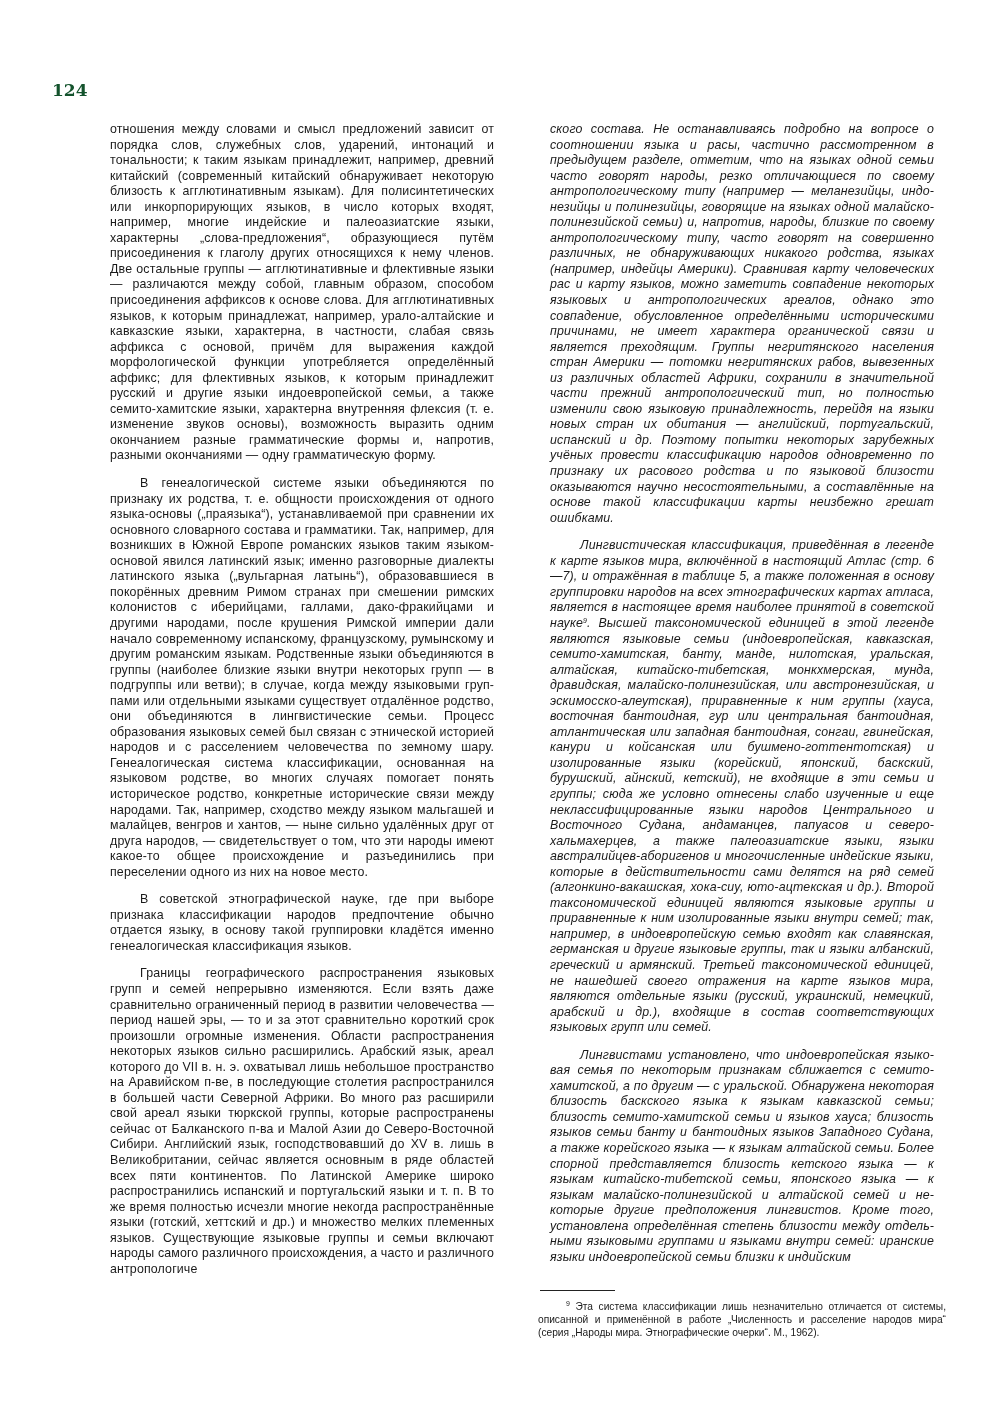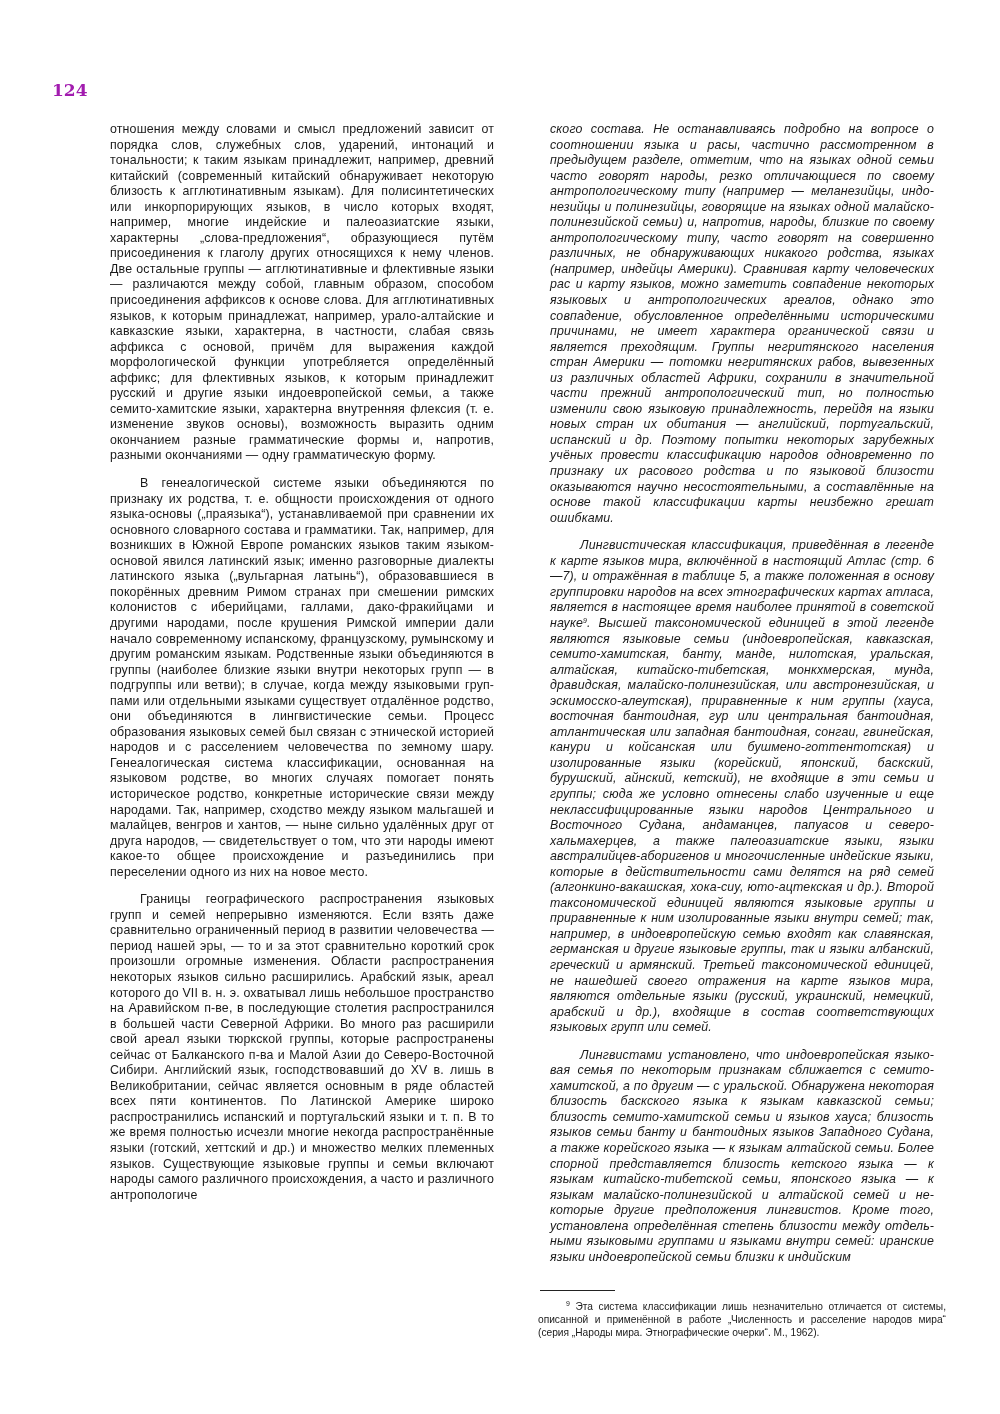--- a/index.html
+++ b/index.html
@@ -1,20 +1,20 @@
 <!DOCTYPE html>
 <html><head>
 <meta charset="utf-8">
 <style>
   html, body { margin: 0; padding: 0; background: #ffffff; }
   body { width: 1000px; height: 1414px; position: relative; overflow: hidden; color: #1a1a1a; }
   .page-number {
     position: absolute; left: 52px; top: 80px;
     font-family: "DejaVu Serif", "Liberation Serif", serif;
-    font-size: 17px; font-weight: bold; color: #a21caf;
+    font-size: 17px; font-weight: bold; color: #14532d;
   }
   .column {
     position: absolute; top: 110px;
     font-family: "Liberation Sans", "DejaVu Sans", sans-serif;
     font-size: 12.4px; line-height: 15.55px;
     text-align: justify; hyphens: manual;
     letter-spacing: 0.15px;
   }
   .col-left { left: 98px; width: 408px; }
   .col-right { left: 538px; width: 408px; font-style: italic; }
@@ -33,20 +33,21 @@
   sup { font-size: 7px; line-height: 0; vertical-align: 4px; }
 </style>
 </head>
 <body>
 
 <div class="page-number">124</div>
 
 <div class="column col-left">
   <p>отношения между словами и смысл предложений зависит от порядка слов, служебных слов, ударений, интонаций и тональности; к таким языкам принадлежит, например, древний китайский (современный китайский обнаруживает некоторую близость к агглютинативным языкам). Для по­лисинтетических или инкорпорирующих языков, в число которых входят, например, многие индейские и палеоази­атские языки, характерны „слова-предложения“, образую­щиеся путём присоединения к глаголу других относящихся к нему членов. Две остальные группы — агглютинативные и флективные языки — различаются между собой, главным образом, способом присоединения аффиксов к основе слова. Для агглютинативных языков, к которым принадлежат, например, урало-алтайские и кавказские языки, характерна, в частности, слабая связь аффикса с основой, причём для выражения каждой морфологической функции употребля­ется определённый аффикс; для флективных языков, к которым принадлежит русский и другие языки индоевро­пейской семьи, а также семито-хамитские языки, харак­терна внутренняя флексия (т. е. изменение звуков основы), возможность выразить одним окончанием разные грамма­тические формы и, напротив, разными окончаниями — одну грамматическую форму.</p>
   <p class="indent">В генеалогической системе языки объединяются по признаку их родства, т. е. общности происхождения от одного языка-основы („праязыка“), устанавливаемой при сравнении их основного словарного состава и грамматики. Так, например, для возникших в Южной Европе романских языков таким языком-основой явился латинский язык; именно разговорные диалекты латинского языка („вульгар­ная латынь“), образовавшиеся в покорённых древним Римом странах при смешении римских колонистов с ибе­рийцами, галлами, дако-фракийцами и другими народами, после крушения Римской империи дали начало современ­ному испанскому, французскому, румынскому и другим роман­ским языкам. Родственные языки объединяются в группы (наиболее близкие языки внутри некоторых групп — в под­группы или ветви); в случае, когда между языковыми груп­пами или отдельными языками существует отдалённое род­ство, они объединяются в лингвистические семьи. Процесс образования языковых семей был связан с этнической исто­рией народов и с расселением человечества по земному шару. Генеалогическая система классификации, основанная на языковом родстве, во многих случаях помогает понять историческое родство, конкретные исторические связи между народами. Так, например, сходство между языком мальгашей и малайцев, венгров и хантов, — ныне сильно удалённых друг от друга народов, — свидетельствует о том, что эти народы имеют какое-то общее происхождение и разъединились при переселении одного из них на новое место.</p>
+  <p class="indent">В советской этнографической науке, где при выборе признака классификации народов предпочтение обычно отдается языку, в основу такой группировки кладётся именно генеалогическая классификация языков.</p>
   <p class="indent">Границы географического распространения языковых групп и семей непрерывно изменяются. Если взять даже сравнительно ограниченный период в развитии челове­чества — период нашей эры, — то и за этот сравнительно короткий срок произошли огромные изменения. Области распространения некоторых языков сильно расширились. Арабский язык, ареал которого до VII в. н. э. охватывал лишь небольшое пространство на Аравийском п-ве, в по­следующие столетия распространился в большей части Северной Африки. Во много раз расширили свой ареал языки тюркской группы, которые распространены сейчас от Балканского п-ва и Малой Азии до Северо-Восточной Сибири. Английский язык, господствовавший до XV в. лишь в Великобритании, сейчас является основным в ряде областей всех пяти континентов. По Латинской Аме­рике широко распространились испанский и португальский языки и т. п. В то же время полностью исчезли многие некогда распространённые языки (готский, хеттский и др.) и множество мелких племенных языков. Существующие языковые группы и семьи включают народы самого различ­ного происхождения, а часто и различного антропологиче­</p>
 </div>
 
 <div class="column col-right">
   <p>ского состава. Не останавливаясь подробно на вопросе о соотношении языка и расы, частично рассмотренном в предыдущем разделе, отметим, что на языках одной семьи часто говорят народы, резко отличающиеся по своему антропологическому типу (например — меланезийцы, индо­незийцы и полинезийцы, говорящие на языках одной малай­ско-полинезийской семьи) и, напротив, народы, близкие по своему антропологическому типу, часто говорят на совер­шенно различных, не обнаруживающих никакого родства, языках (например, индейцы Америки). Сравнивая карту человеческих рас и карту языков, можно заметить совпа­дение некоторых языковых и антропологических ареалов, однако это совпадение, обусловленное определёнными ис­торическими причинами, не имеет характера органической связи и является преходящим. Группы негритянского на­селения стран Америки — потомки негритянских рабов, вы­везенных из различных областей Африки, сохранили в зна­чительной части прежний антропологический тип, но пол­ностью изменили свою языковую принадлежность, перейдя на языки новых стран их обитания — английский, порту­гальский, испанский и др. Поэтому попытки некоторых зарубежных учёных провести классификацию народов одно­временно по признаку их расового родства и по языковой близости оказываются научно несостоятельными, а состав­лённые на основе такой классификации карты неизбежно грешат ошибками.</p>
   <p class="indent"><span>Лингвистическая классификация, приведённая в леген­де к карте языков мира, включённой в настоящий Атлас (стр. 6—7), и отражённая в таблице 5, а также положенная в основу группировки народов на всех этнографических картах атласа, является в настоящее время наиболее при­нятой в советской науке</span><sup>9</sup><span>. Высшей таксономической еди­ницей в этой легенде являются языковые семьи (индоевро­пейская, кавказская, семито-хамитская, банту, манде, ни­лотская, уральская, алтайская, китайско-тибетская, мон­кхмерская, мунда, дравидская, малайско-полинезийская, или австронезийская, и эскимосско-алеутская), приравненные к ним группы (хауса, восточная бантоидная, гур или цент­ральная бантоидная, атлантическая или западная бантоид­ная, сонгаи, гвинейская, канури и койсанская или бушме­но-готтентотская) и изолированные языки (корейский, японский, баскский, бурушский, айнский, кетский), не вхо­дящие в эти семьи и группы; сюда же условно отнесены слабо изученные и еще неклассифицированные языки на­родов Центрального и Восточного Судана, андаманцев, па­пуасов и северо-хальмахерцев, а также палеоазиатские языки, языки австралийцев-аборигенов и многочисленные индейские языки, которые в действительности сами делятся на ряд семей (алгонкино-вакашская, хока-сиу, юто-ацтек­ская и др.). Второй таксономической единицей являются языковые группы и приравненные к ним изолированные языки внутри семей; так, например, в индоевропейскую семью входят как славянская, германская и другие язы­ковые группы, так и языки албанский, греческий и ар­мянский. Третьей таксономической единицей, не нашедшей своего отражения на карте языков мира, являются отдель­ные языки (русский, украинский, немецкий, арабский и др.), входящие в состав соответствующих языковых групп или семей.</span></p>
   <p class="indent">Лингвистами установлено, что индоевропейская языко­вая семья по некоторым признакам сближается с семито-хамитской, а по другим — с уральской. Обнаружена некото­рая близость баскского языка к языкам кавказской семьи; близость семито-хамитской семьи и языков хауса; близость языков семьи банту и бантоидных языков Западного Суда­на, а также корейского языка — к языкам алтайской семьи. Более спорной представляется близость кетского языка — к языкам китайско-тибетской семьи, японского языка — к языкам малайско-полинезийской и алтайской семей и не­которые другие предположения лингвистов. Кроме того, установлена определённая степень близости между отдель­ными языковыми группами и языками внутри семей: иран­ские языки индоевропейской семьи близки к индийским</p>
 </div>
 
 <div class="footnote-rule"></div>

